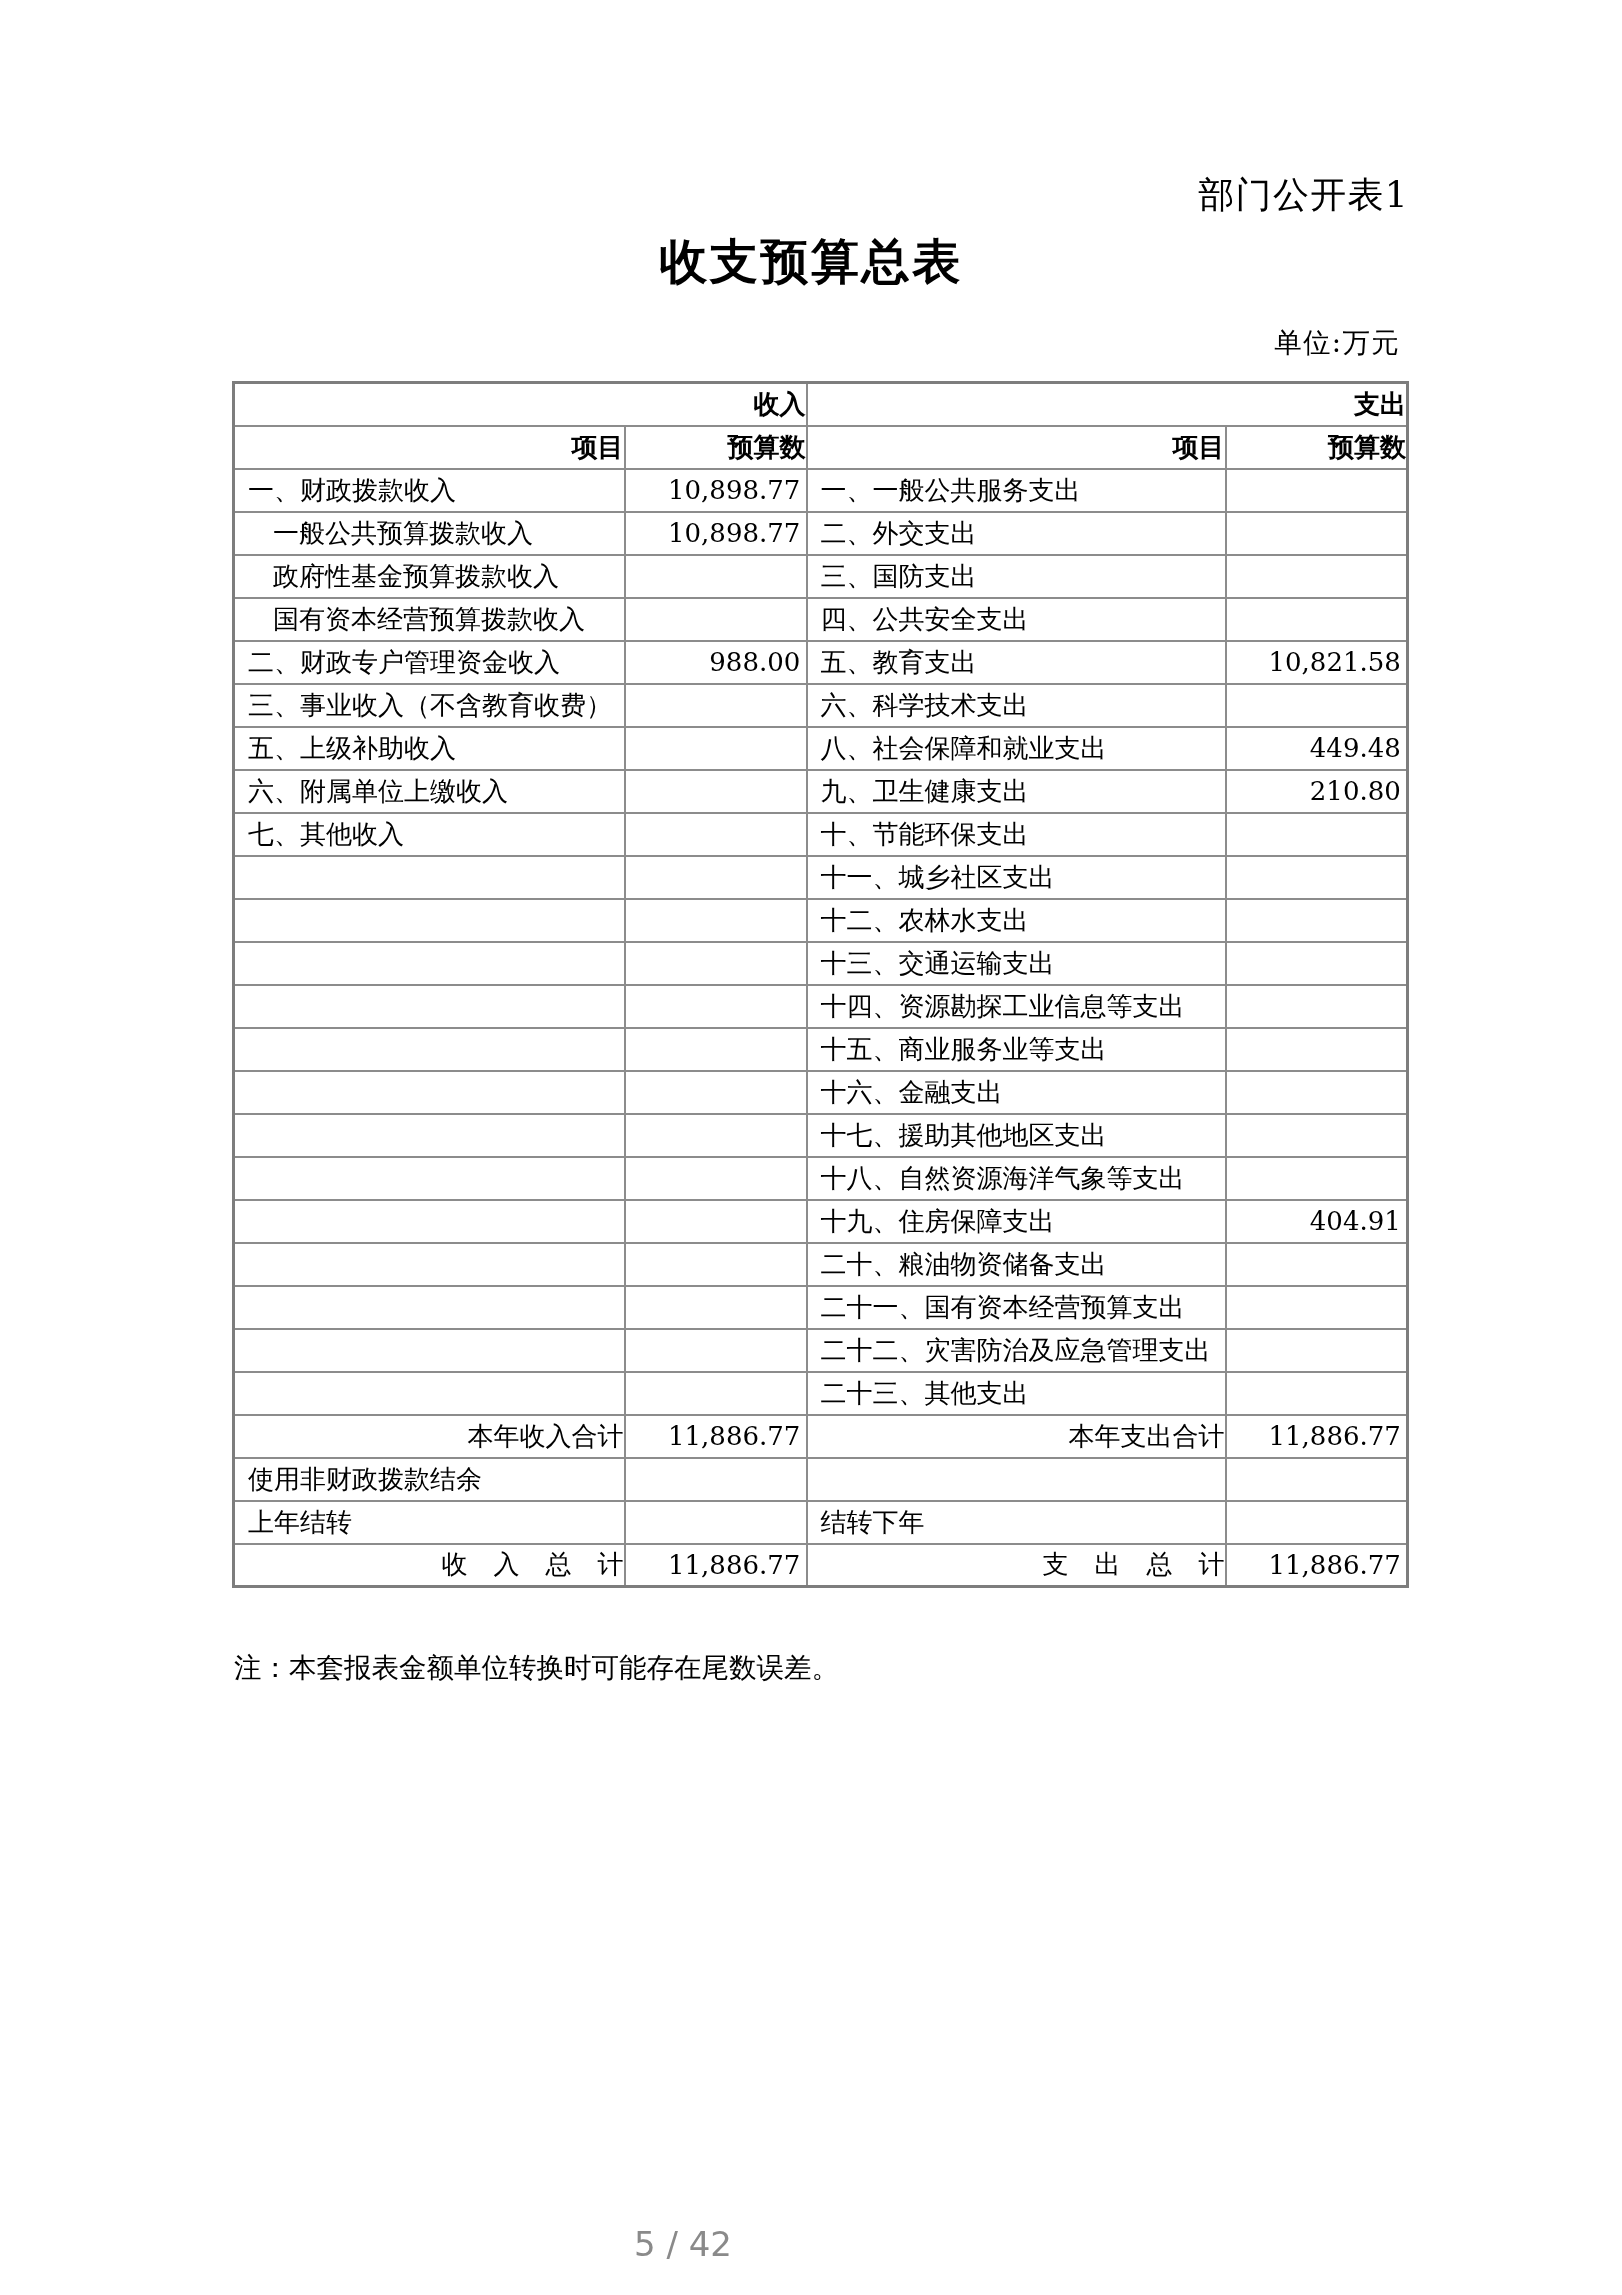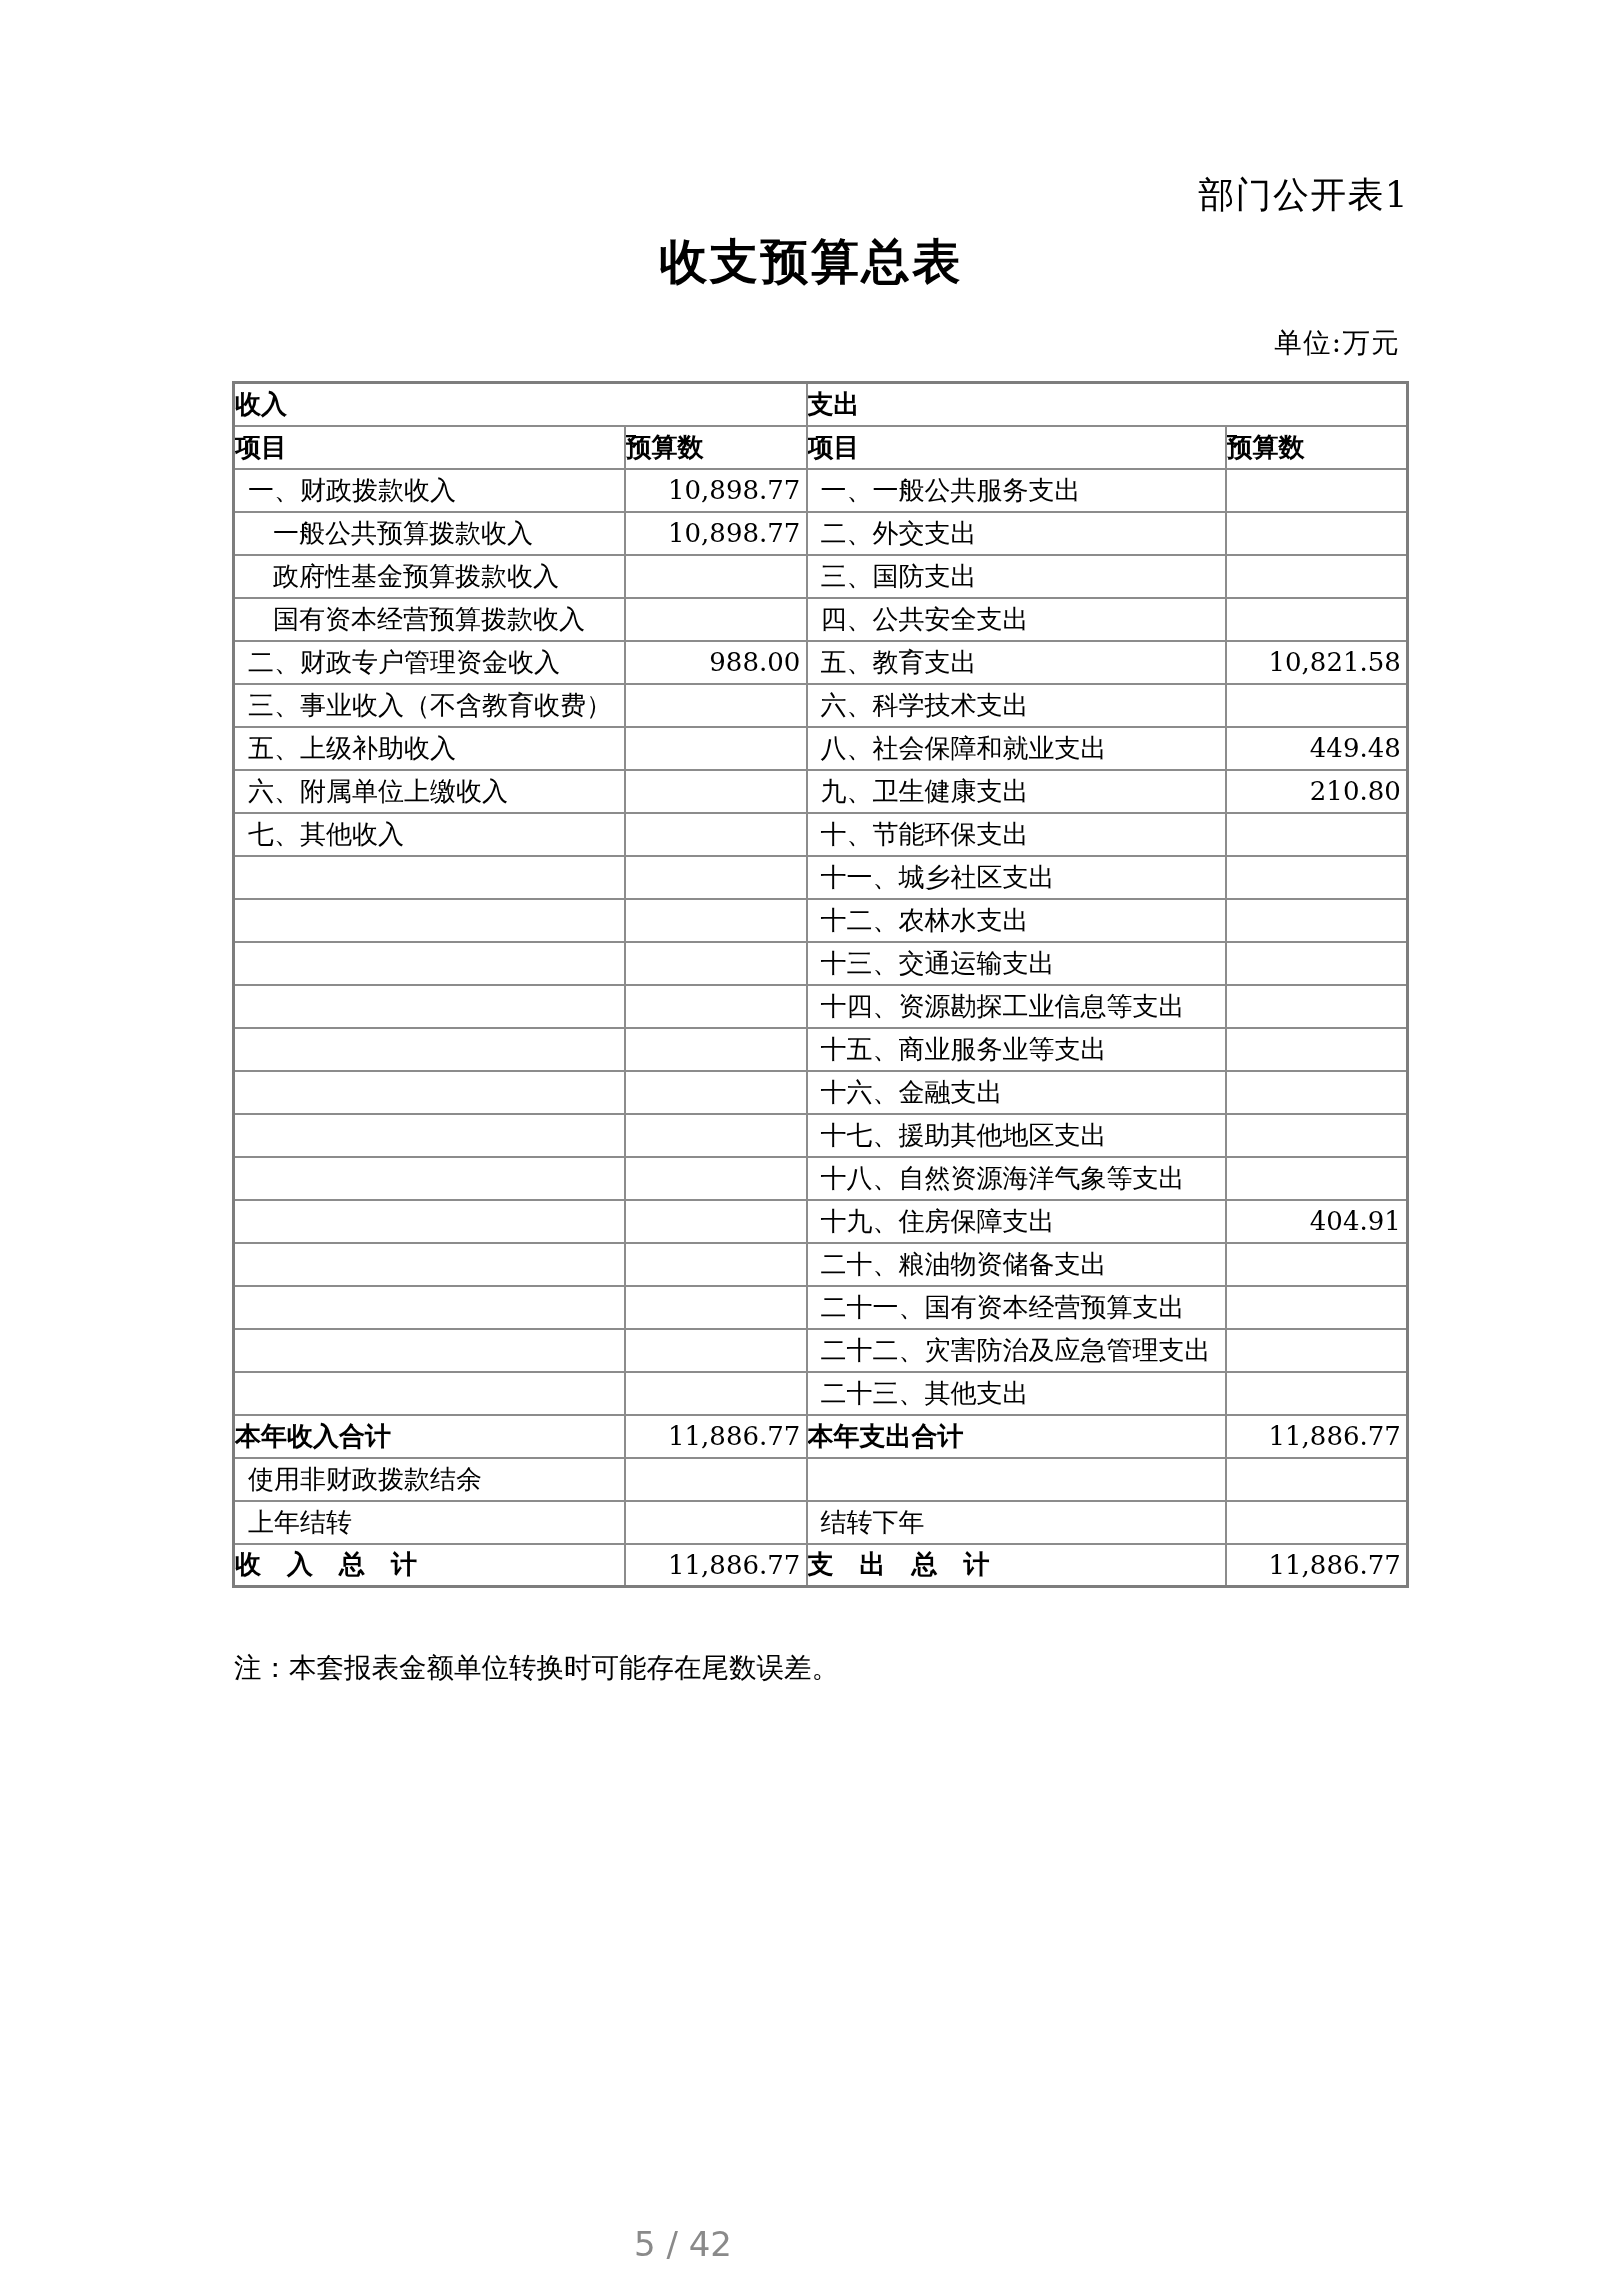--- a/index.html
+++ b/index.html
@@ -43,25 +43,25 @@
   table.budget-table th, table.budget-table td {
     border: 2px solid #8c8c8c;
     height: 43px;
     font-size: 26px;
     vertical-align: middle;
     white-space: nowrap;
     overflow: hidden;
   }
   table.budget-table th {
     font-weight: 700;
-    text-align: left;
+    text-align: right;
   }
   td.left   { text-align: left;  padding-left: 13px; }
   td.indent { text-align: left;  padding-left: 38px; }
-  td.center { text-align: left; font-weight: bold; }
+  td.center { text-align: right; }
   td.num    { text-align: right; padding-right: 5.2px; }
   .note-line {
     position: absolute;
     left: 234px; top: 1650px;
     font-size: 27.5px;
   }
   .page-footer {
     position: absolute;
     top: 2224px; left: 0; width: 1366px;
     text-align: center;

